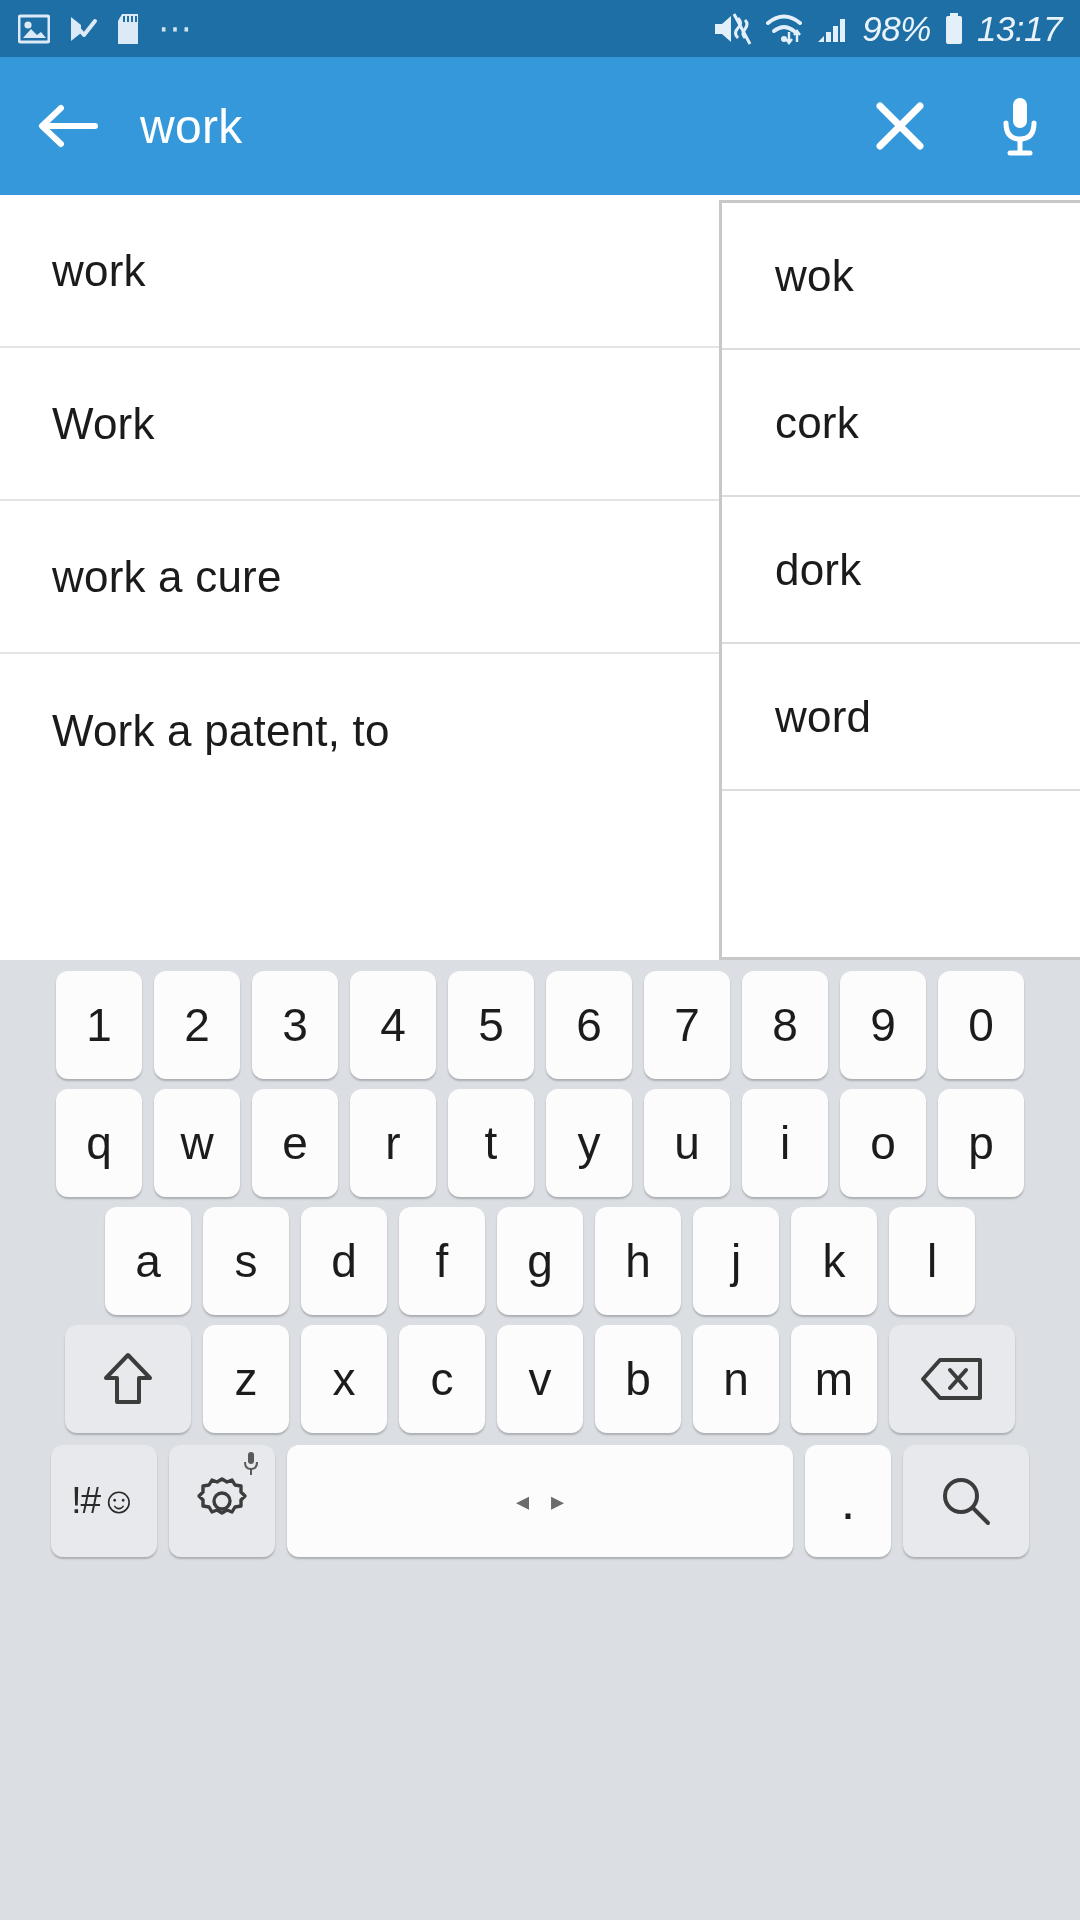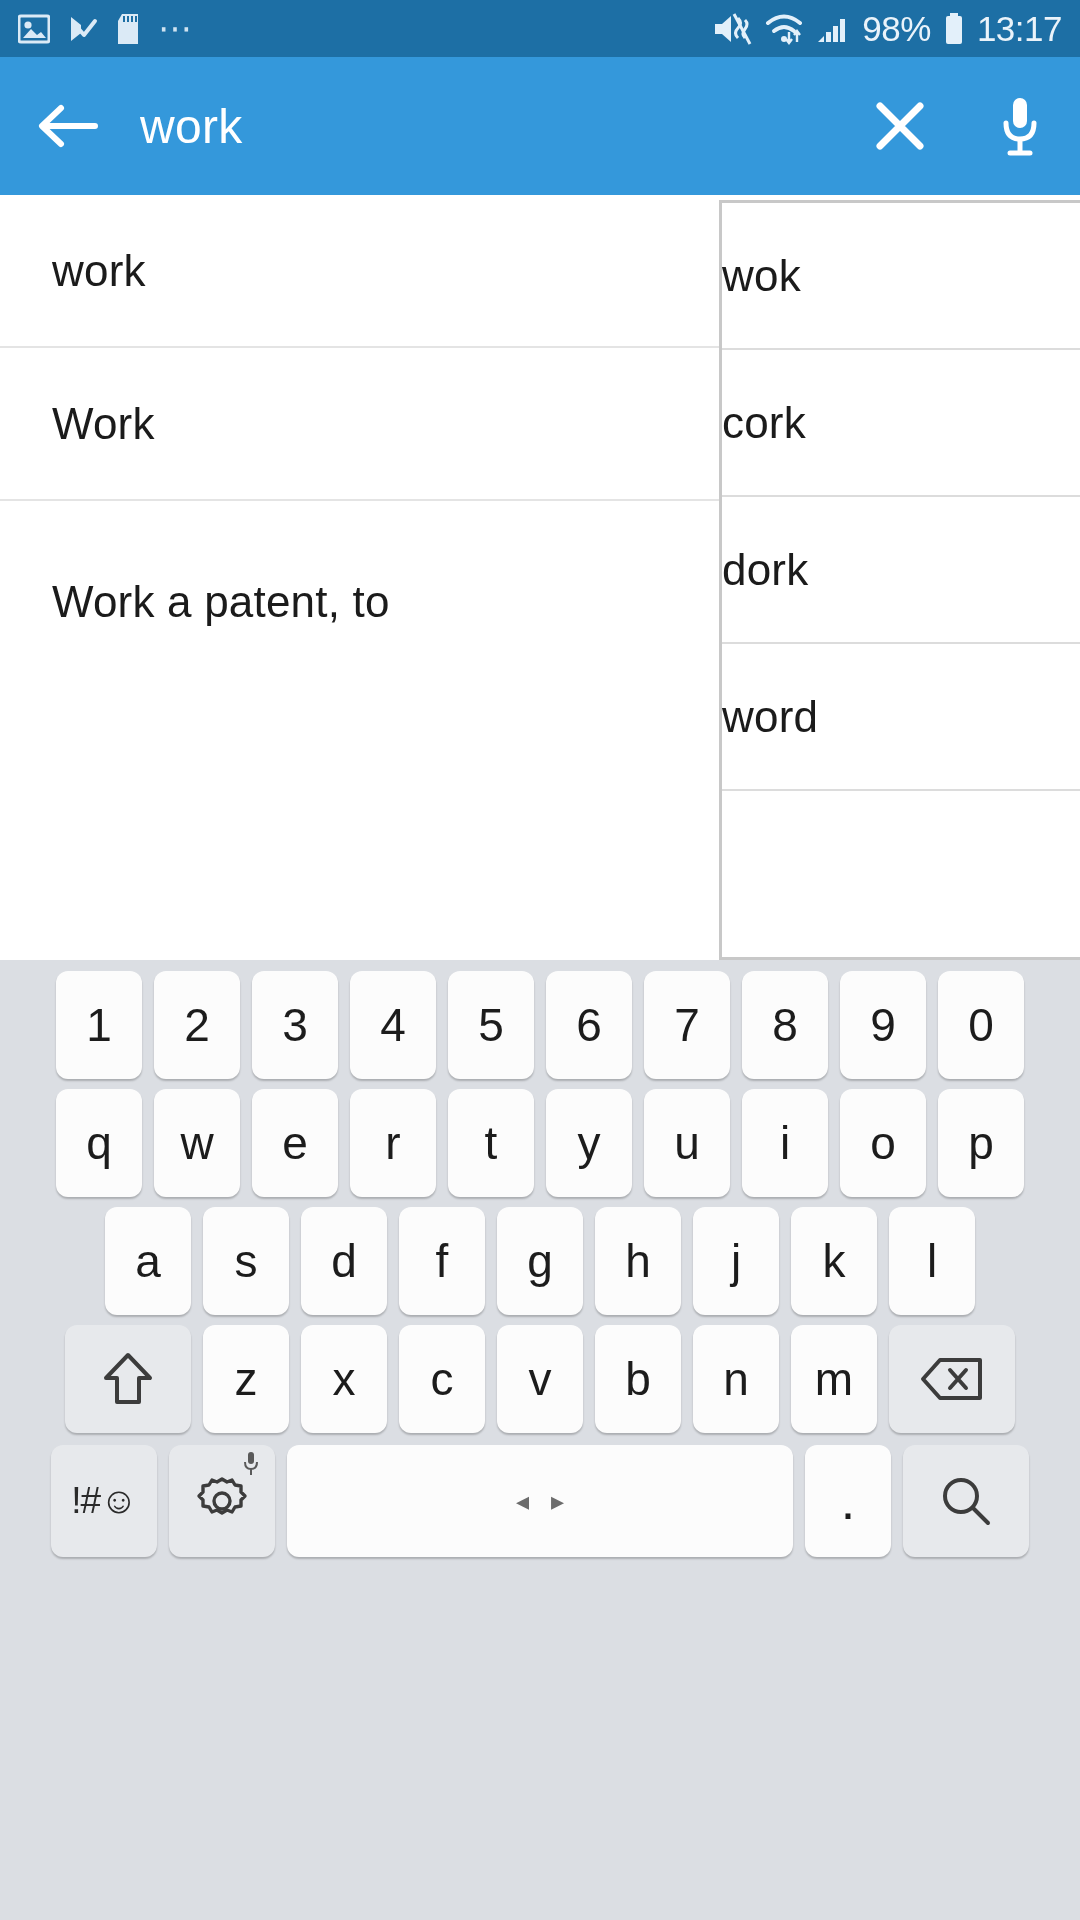--- a/index.html
+++ b/index.html
@@ -12,21 +12,21 @@
   }
 
   
   #status-bar {
     position:absolute; top:0; left:0; width:1080px; height:57px;
     background:#1d6fa5;
     display:flex; align-items:center; justify-content:space-between;
     padding:0 18px;
   }
   .sb-left { display:flex; align-items:center; gap:18px; }
-  .sb-right { display:flex; align-items:center; gap:12px; }
+  .sb-right { display:flex; align-items:center; gap:12px;font-style:italic; }
   .sb-ico { display:block; }
   .sb-text {
     color:#eaf3fa; font-size:35px; font-weight:400; letter-spacing:-.5px;
     line-height:1;
   }
   .sb-dots { color:#cfe3f1; font-size:34px; line-height:0.55; letter-spacing:3px; }
 
   
   #app-bar {
     position:absolute; top:57px; left:0; width:1080px; height:138px;
@@ -51,34 +51,35 @@
     position:absolute; top:0; left:0; width:720px; height:765px;
     background:#ffffff;
   }
   .sug-row {
     height:153px; width:720px;
     display:flex; align-items:center;
     padding-left:52px;
     border-bottom:2px solid #e4e4e4;
     background:#ffffff;
   }
-  .sug-row:last-child { border-bottom:none;margin-top:24px; }
+  .sug-row:last-child { border-bottom:none; }
   .sug-text { font-size:44px; color:#1b1b1b; font-weight:400; letter-spacing:.2px; }
 
   
   #similar-panel {
     position:absolute; top:5px; left:719px; width:361px; height:760px;
     background:#ffffff;
     border-left:3px solid #c8c8c8;
     border-top:3px solid #c8c8c8;
     border-bottom:3px solid #c8c8c8;
   }
   .sim-row {
     height:147px; width:100%;
     display:flex; align-items:center;
+    padding-left:53px;
     border-bottom:2px solid #dcdcdc;
   }
   .sim-text { font-size:44px; color:#1b1b1b; letter-spacing:.2px; }
   .sim-row.partial { height:45px; border-bottom:none; }
 
   
   #keyboard {
     position:absolute; top:960px; left:0; width:1080px; height:960px;
     background:#dbdee3;
     display:flex; flex-direction:column;
@@ -192,20 +193,23 @@
 <div id="content">
 
   <div id="suggestion-list">
     <div class="sug-row">
       <span class="sug-text">work</span>
     </div>
     <div class="sug-row">
       <span class="sug-text">Work</span>
     </div>
     <div class="sug-row">
+      <span class="sug-text">work a cure</span>
+    </div>
+    <div class="sug-row">
       <span class="sug-text">Work a patent, to</span>
     </div>
   </div>
 
   <div id="similar-panel">
     <div class="sim-row">
       <span class="sim-text">wok</span>
     </div>
     <div class="sim-row">
       <span class="sim-text">cork</span>

